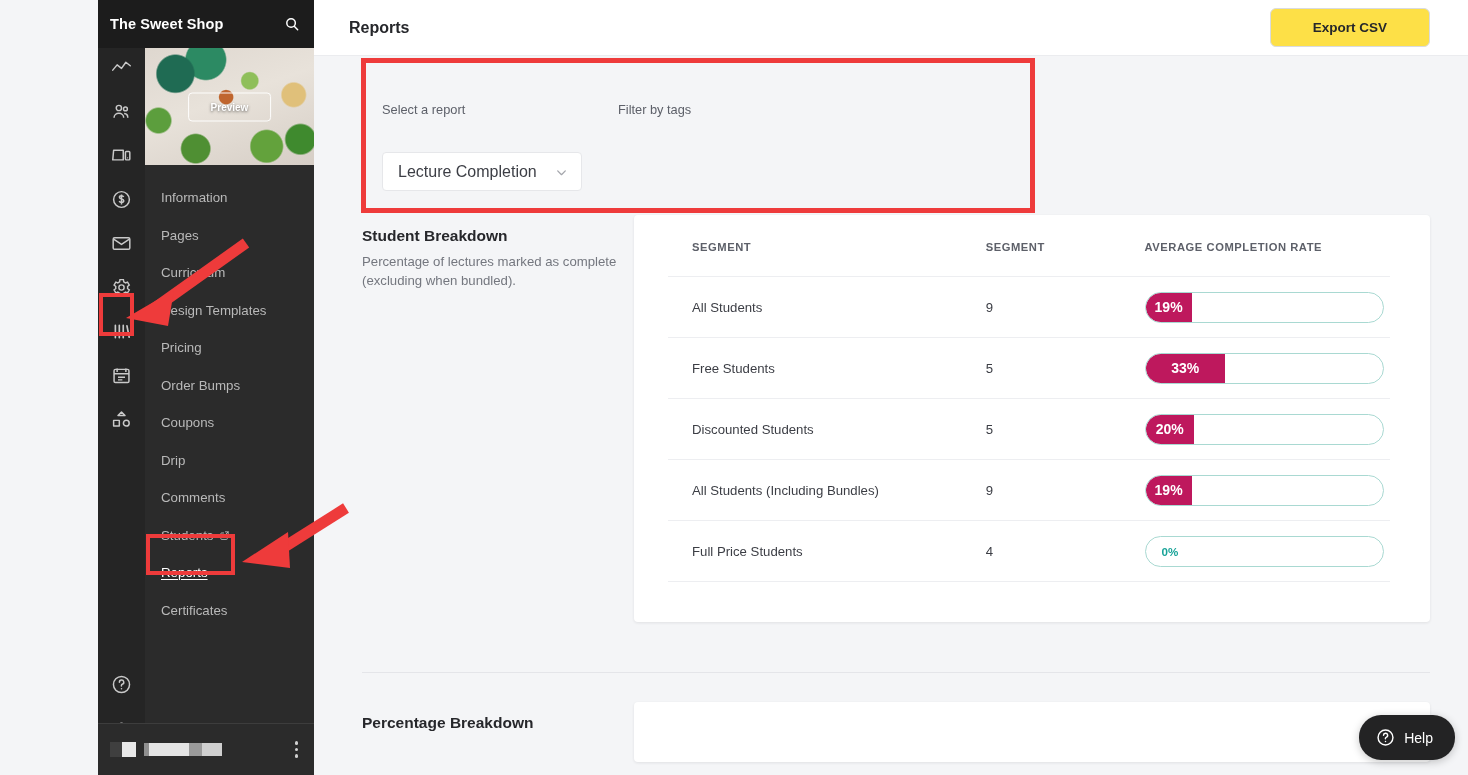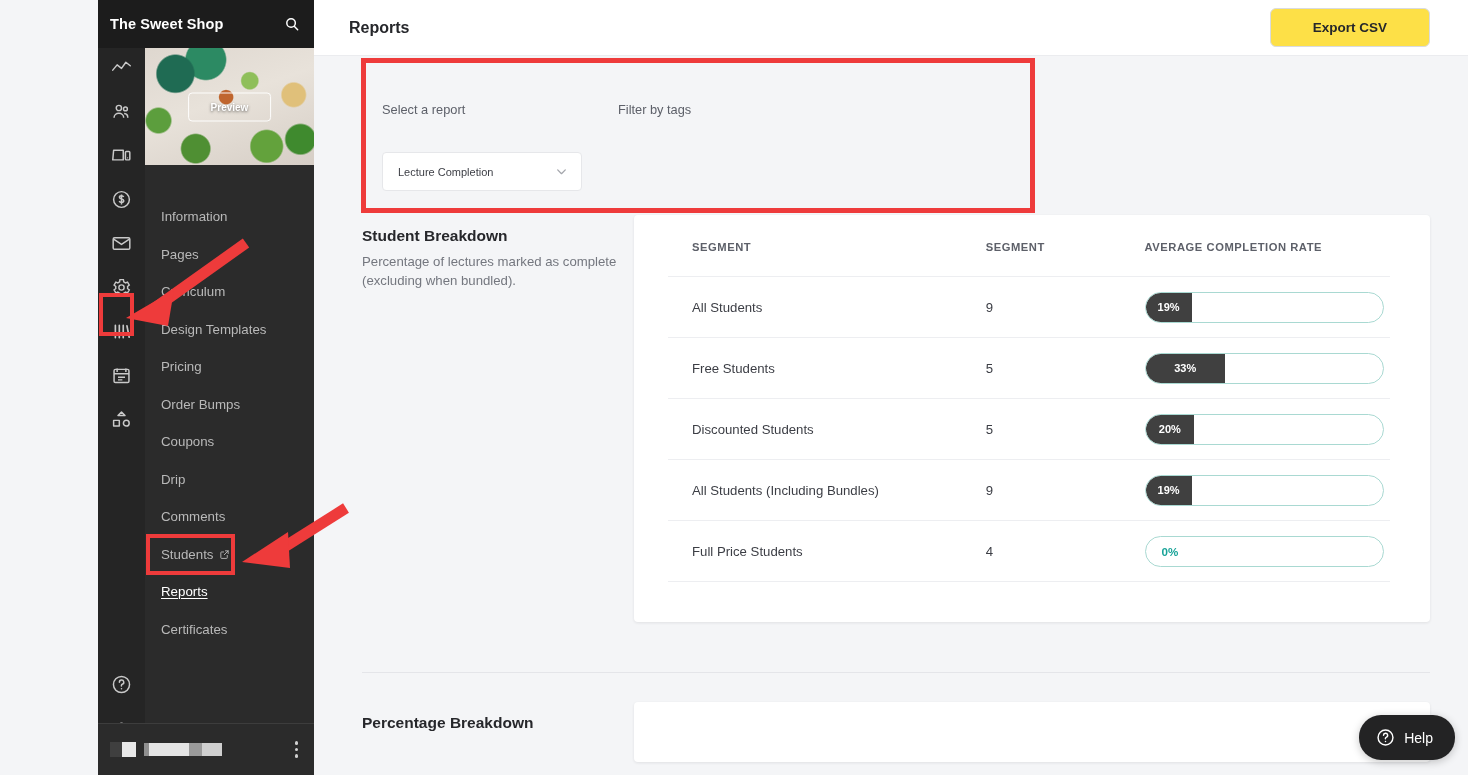--- a/index.html
+++ b/index.html
@@ -35,21 +35,21 @@
   .rail-bottom { padding-bottom: 22px; display:flex; flex-direction:column; align-items:center; }
   .rail-divider {
     position:absolute; left:0; right:0; bottom: 46px; height: 1px; background: #3a3a3a;
   }
 
   
   .side-panel {
     width: 169px; flex: 0 0 169px; height: 775px;
     background: #2b2b2b;
     position: relative;
-    display:flex; flex-direction: column; gap: 19px;
+    display:flex; flex-direction: column;
   }
   .side-top {
     height: 48px; background: #1c1c1c;
     display: flex; align-items: center; justify-content: space-between;
     padding: 0 14px 0 12px;
     position: absolute; top: 0; left: -47px; right: 0; width: 216px;
     z-index: 5;
   }
   .shop-title {
     color: #ffffff; font-size: 14.5px; font-weight: bold;
@@ -139,21 +139,21 @@
     background: #f4f5f7;
     padding: 34px 0 0 20px;
     display: flex; gap: 36px;
   }
   .field-label { font-size: 12.8px; color: #5d6069; margin-bottom: 11px; }
   .select-box {
     width: 200px; height: 39px; background: #fff;
     border: 1px solid #e6e7ea; border-radius: 4px;
     display: flex; align-items: center; justify-content: space-between;
     padding: 0 13px 0 15px;
-    font-size: 11px; color: #3c3e45;
+    font-size: 16px; color: #3c3e45;
     cursor: pointer;
     margin-top: 35px;
   }
   .tag-box {
     width: 360px; height: 41px; background: #fff;
     border: 1.5px solid #43454b; border-radius: 4px;
     display: flex; align-items: center; justify-content: space-between;
     padding: 0 14px 0 15px;
     font-size: 13.2px; color: #9a9ca3;
     cursor: text;
@@ -193,24 +193,24 @@
   td.c-seg { padding-left: 24px; }
   tr:last-child td { border-bottom: 1px solid #edeef1; }
 
   .bar {
     width: 239px; height: 31px;
     border: 1px solid #a9d9d2; border-radius: 16px;
     background: #fff; position: relative; overflow: hidden;
     display: flex; align-items: center;
   }
   .bar-fill {
-    height: 100%; background: #404040;
+    height: 100%; background: #be185d;
     border-radius: 16px 0 0 16px;
     display: flex; align-items: center; justify-content: center;
-    color: #ffffff; font-size: 11px; font-weight: bold;
+    color: #ffffff; font-size: 14px; font-weight: bold;
   }
   .bar-zero-label {
     padding-left: 16px; color: #18a398; font-size: 11.6px; font-weight: bold;
   }
 
   .divider { border-top: 1px solid #e4e5e9; margin: 50px 0 0 14px; max-width: 1102px; }
 
   .section2 { padding-left: 14px; margin-top: 29px; display: flex; }
   .card2 {
     flex: 1 1 auto; background: #fff; border-radius: 4px;

